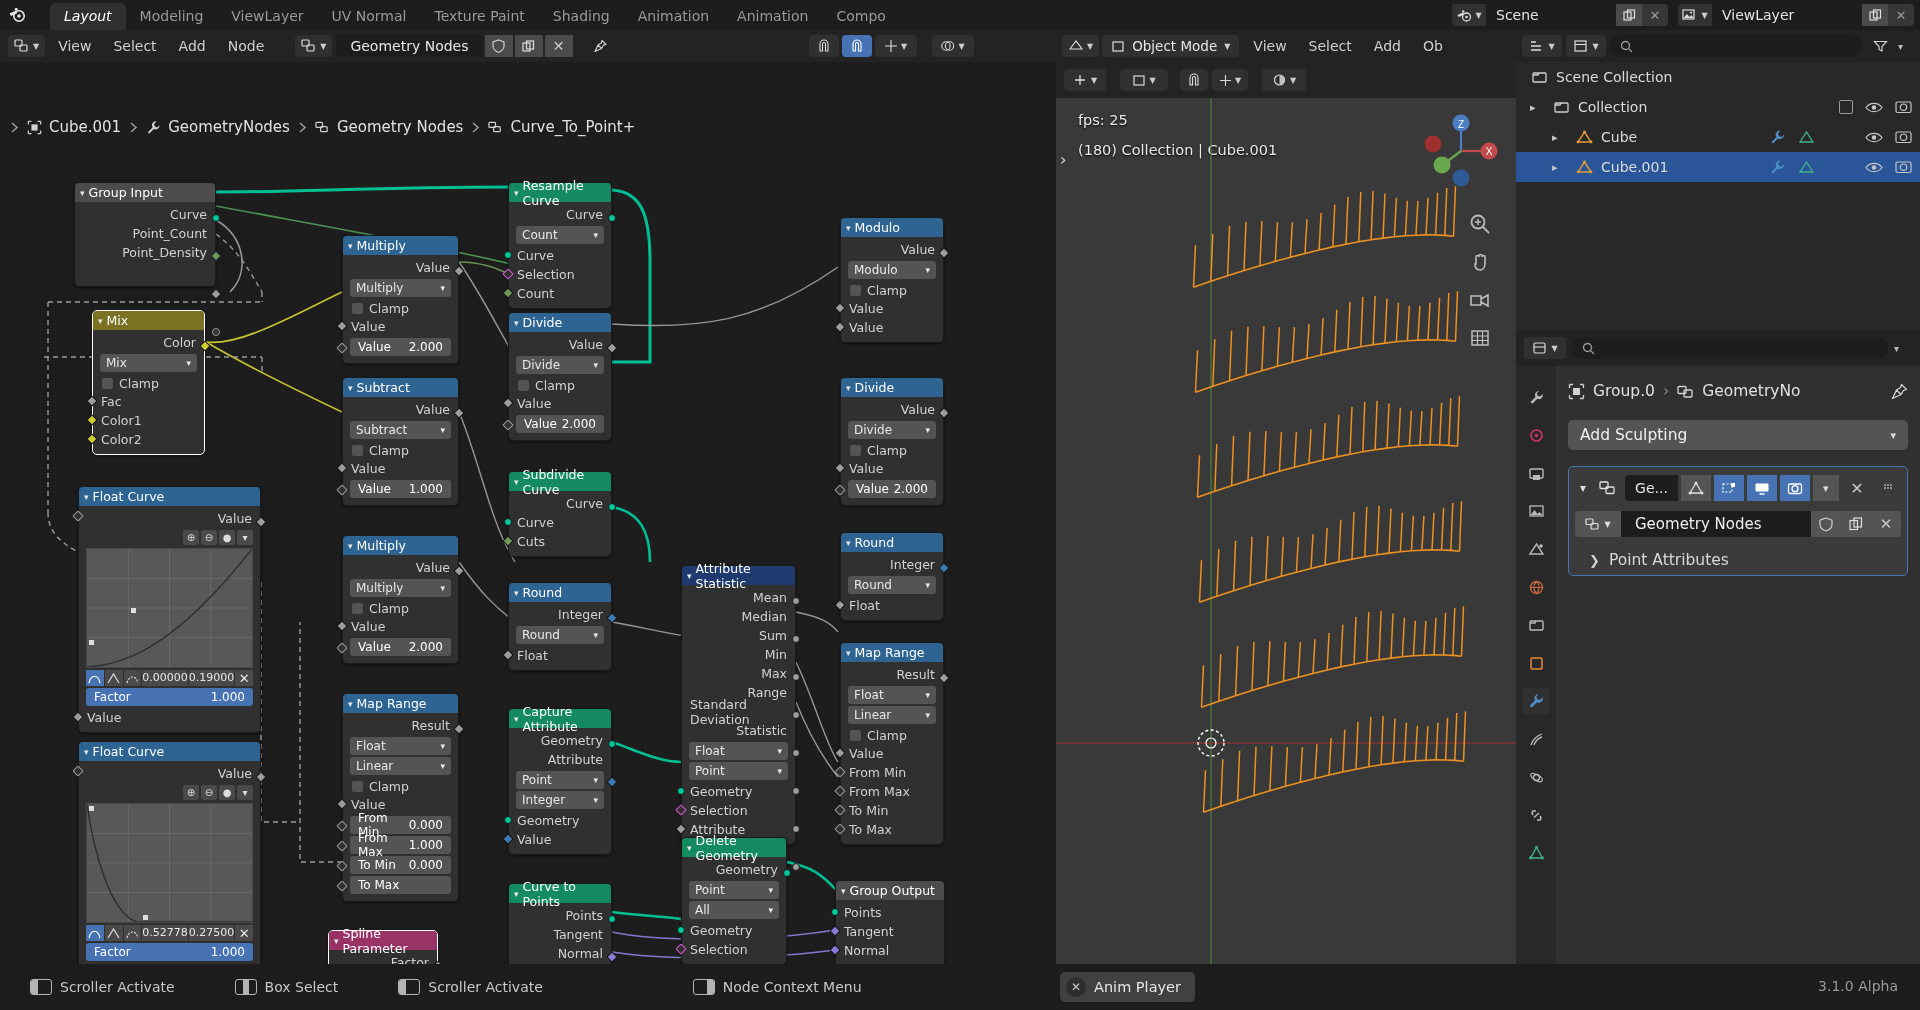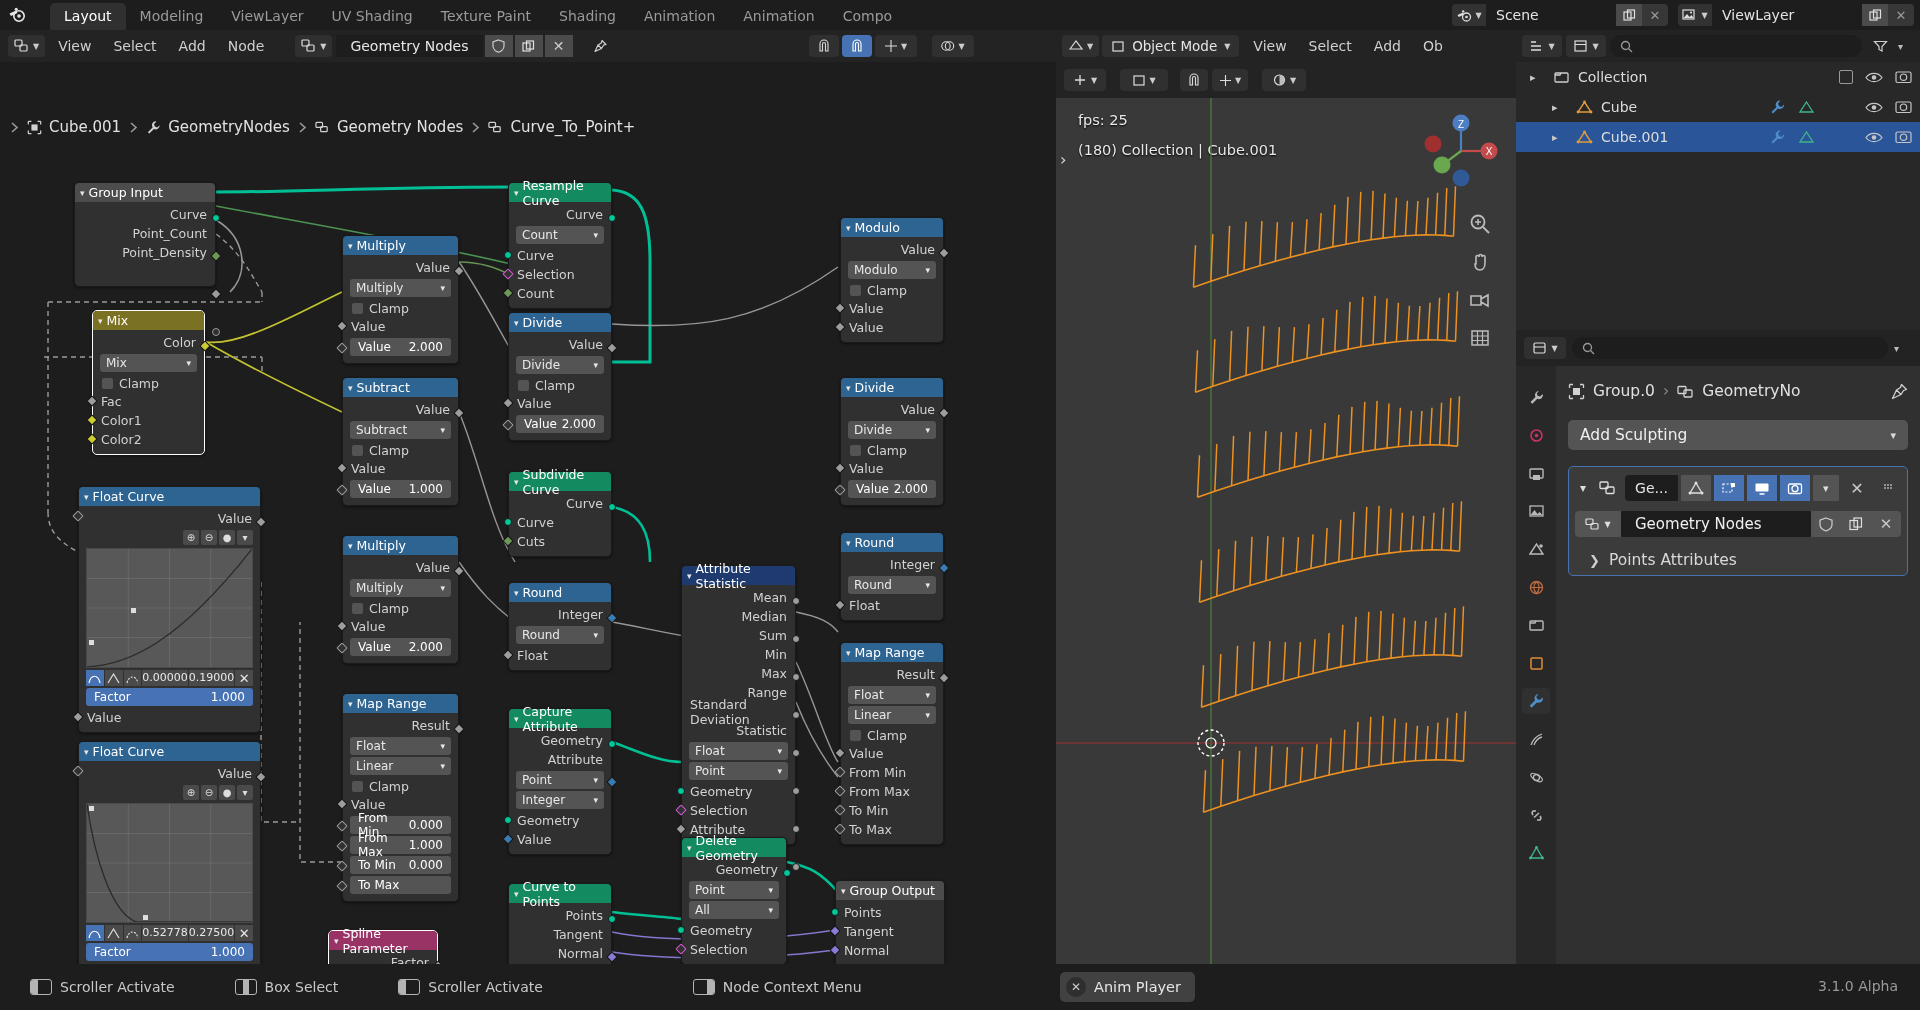--- a/index.html
+++ b/index.html
@@ -7,21 +7,21 @@
     font-family:"DejaVu Sans", sans-serif; font-size:13px; color:#e6e6e6; }
   .app { position:relative; width:1920px; height:1010px; }
 
   
   .topbar { position:absolute; left:0; top:0; width:1920px; height:30px;
     background:#1d1d1d; display:flex; align-items:center; }
   .blender-logo { width:34px; height:30px; display:flex; align-items:center; justify-content:center; }
   .menu-item { padding:0 13px; height:30px; line-height:30px; color:#d5d5d5; font-size:14px; white-space:nowrap; }
   .wsp-tabs { display:flex; align-items:flex-end; height:30px; margin-left:16px; }
   .wsp { padding:0 14px; height:27px; line-height:27px; color:#9a9a9a; font-size:14px; white-space:nowrap; border-radius:5px 5px 0 0; }
-  .wsp.active { background:#303030; color:#ffffff; }
+  .wsp.active { background:#303030; color:#ffffff;font-style:italic; }
   .topbar-right { position:absolute; right:0; top:0; height:30px; display:flex; align-items:center; gap:0; }
   .idblock { display:flex; align-items:center; height:22px; background:#282828; border-radius:4px; overflow:hidden; }
   .idblock .icobtn { width:34px; height:22px; background:#323232; display:flex; align-items:center; justify-content:center; gap:2px; }
   .idblock .idname { padding:0 12px 0 10px; height:22px; line-height:22px; background:#1d1d1d; color:#e3e3e3; font-size:14px; min-width:130px;}
   .idblock .sq { width:26px; height:22px; background:#4b4b4b; display:flex; align-items:center; justify-content:center;}
   .idblock .sqx { width:26px; height:22px; background:#373737; display:flex; align-items:center; justify-content:center; color:#9a9a9a;}
   .hdrbtn { height:22px; border-radius:4px; background:#303030; display:flex; align-items:center; justify-content:center; padding:0 6px; gap:3px; }
   .hdrtext { padding:0 11px; color:#d0d0d0; font-size:14px; white-space:nowrap; }
 
   
@@ -119,21 +119,21 @@
           <circle cx="12" cy="11" r="5.2" fill="none" stroke="#e8e8e8" stroke-width="1.6"></circle>
           <circle cx="12" cy="11" r="1.8" fill="#e8e8e8"></circle>
           <path d="M2.5 8.5 L9 5.5 L10.5 8 L4 11 Z" fill="#e8e8e8"></path>
           <circle cx="9.2" cy="4.2" r="1.5" fill="#e8e8e8"></circle>
         </svg>
     </div>
     <div class="wsp-tabs" id="wsptabs">
         <div class="wsp active">Layout</div>
         <div class="wsp">Modeling</div>
         <div class="wsp">ViewLayer</div>
-        <div class="wsp">UV Shading</div>
+        <div class="wsp">UV Normal</div>
         <div class="wsp">Texture Paint</div>
         <div class="wsp">Shading</div>
         <div class="wsp">Animation</div>
         <div class="wsp">Animation</div>
         <div class="wsp">Compo</div>
       </div>
     <div class="topbar-right">
       <div class="idblock">
         <div class="icobtn">
           <svg width="17" height="15" viewBox="0 0 17 15">
@@ -1296,20 +1296,32 @@
       </div>
       <div style="width:28px;display:flex;align-items:center;justify-content:center">
         <svg width="15" height="14" viewBox="0 0 15 14">
             <path d="M1.5 2.5 H13.5 L9 7.5 V12 L6 10.5 V7.5 Z" fill="none" stroke="#cfcfcf" stroke-width="1.2"></path>
           </svg>
       </div>
       <div style="width:16px;color:#bbb;font-size:10px">▾</div>
     </div>
     <div id="ol-rows" style="position:absolute;left:0;top:32px;width:404px;">
         <div class="ol-row">
+          <span style="margin-left:8px;display:flex;align-items:center;gap:8px">
+            <span>
+              <svg width="16" height="14" viewBox="0 0 16 14">
+                <rect x="1" y="3" width="13" height="9" rx="1" fill="none" stroke="#cfcfcf" stroke-width="1.3"></rect>
+                <path d="M1 5 H6 L7 3" fill="none" stroke="#cfcfcf" stroke-width="1.3"></path>
+              </svg>
+            </span>
+            <span>Scene Collection</span>
+          </span>
+          <span class="ol-icons"></span>
+        </div>
+        <div class="ol-row">
           <span style="position:absolute;left:14px;color:#c8c8c8;font-size:11px">▸</span>
           <span style="margin-left:30px;display:flex;align-items:center;gap:8px">
             <span>
               <svg width="16" height="14" viewBox="0 0 16 14">
                 <rect x="1" y="3" width="13" height="9" rx="1" fill="none" stroke="#cfcfcf" stroke-width="1.3"></rect>
                 <path d="M1 5 H6 L7 3" fill="none" stroke="#cfcfcf" stroke-width="1.3"></path>
               </svg>
             </span>
             <span>Collection</span>
           </span>
@@ -1630,21 +1642,21 @@
           <span class="mbtn">
             <svg width="14" height="14" viewBox="0 0 14 14">
                 <rect x="1" y="3.5" width="7.5" height="9" fill="none" stroke="#e0e0e0" stroke-width="1.2"></rect>
                 <rect x="5" y="1" width="7.5" height="9" fill="none" stroke="#e0e0e0" stroke-width="1.2"></rect>
               </svg>
           </span>
           <span class="mbtn" style="border-radius:0 4px 4px 0;color:#c8c8c8;font-size:15px">✕</span>
         </div>
         <div class="outattr">
           <span style="color:#cfcfcf;font-size:13px">❯</span>
-          <span>Points Attributes</span>
+          <span>Point Attributes</span>
         </div>
       </div>
     </div>
   </div>
 
   <div class="statusbar">
     <div id="st-items" style="display:flex;align-items:center">
         <div class="st-item" style="margin-left: 30px;">
           <span class="mico">
             <i></i>

